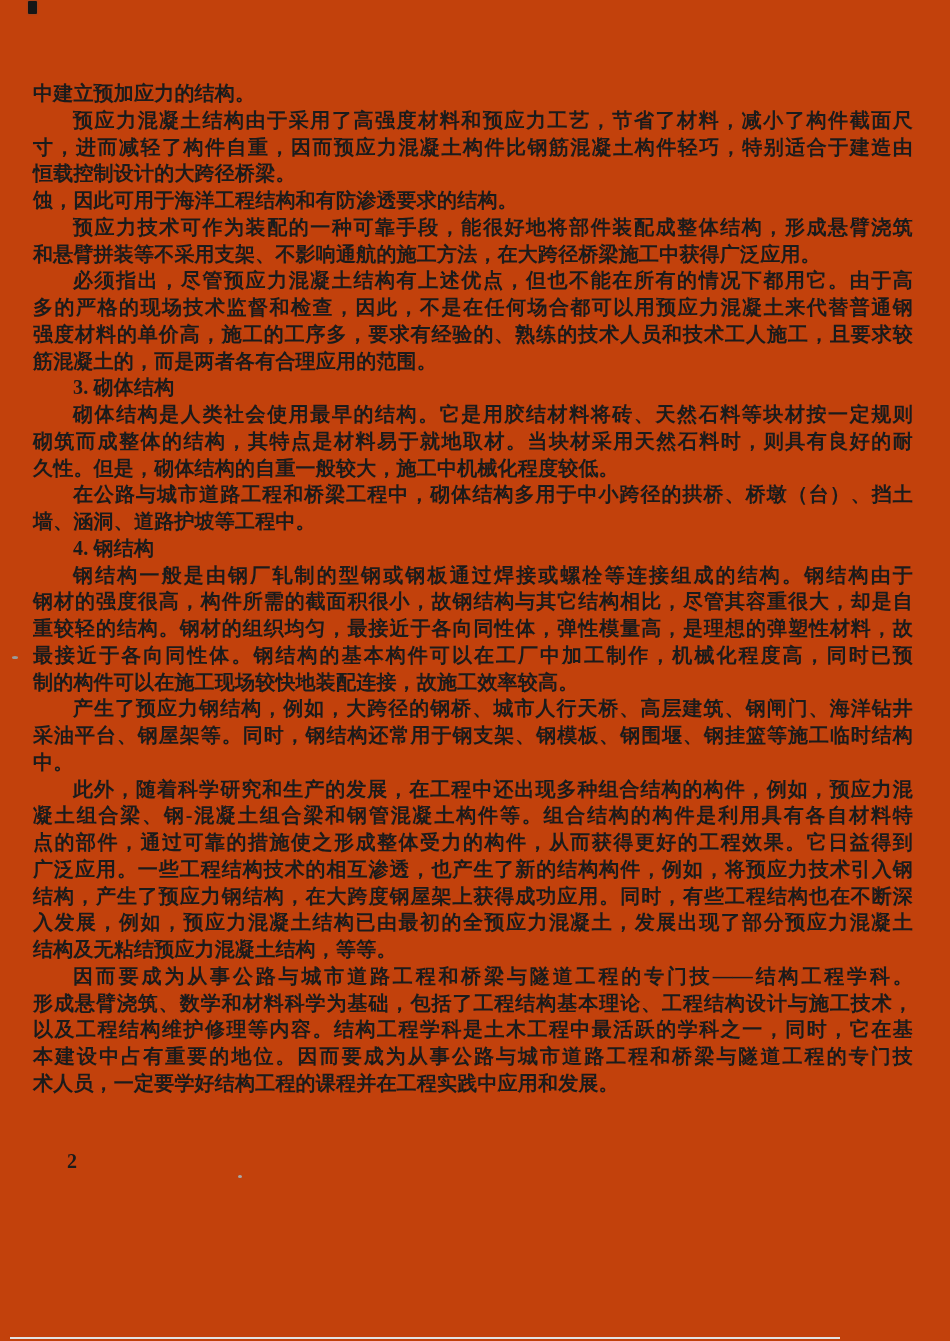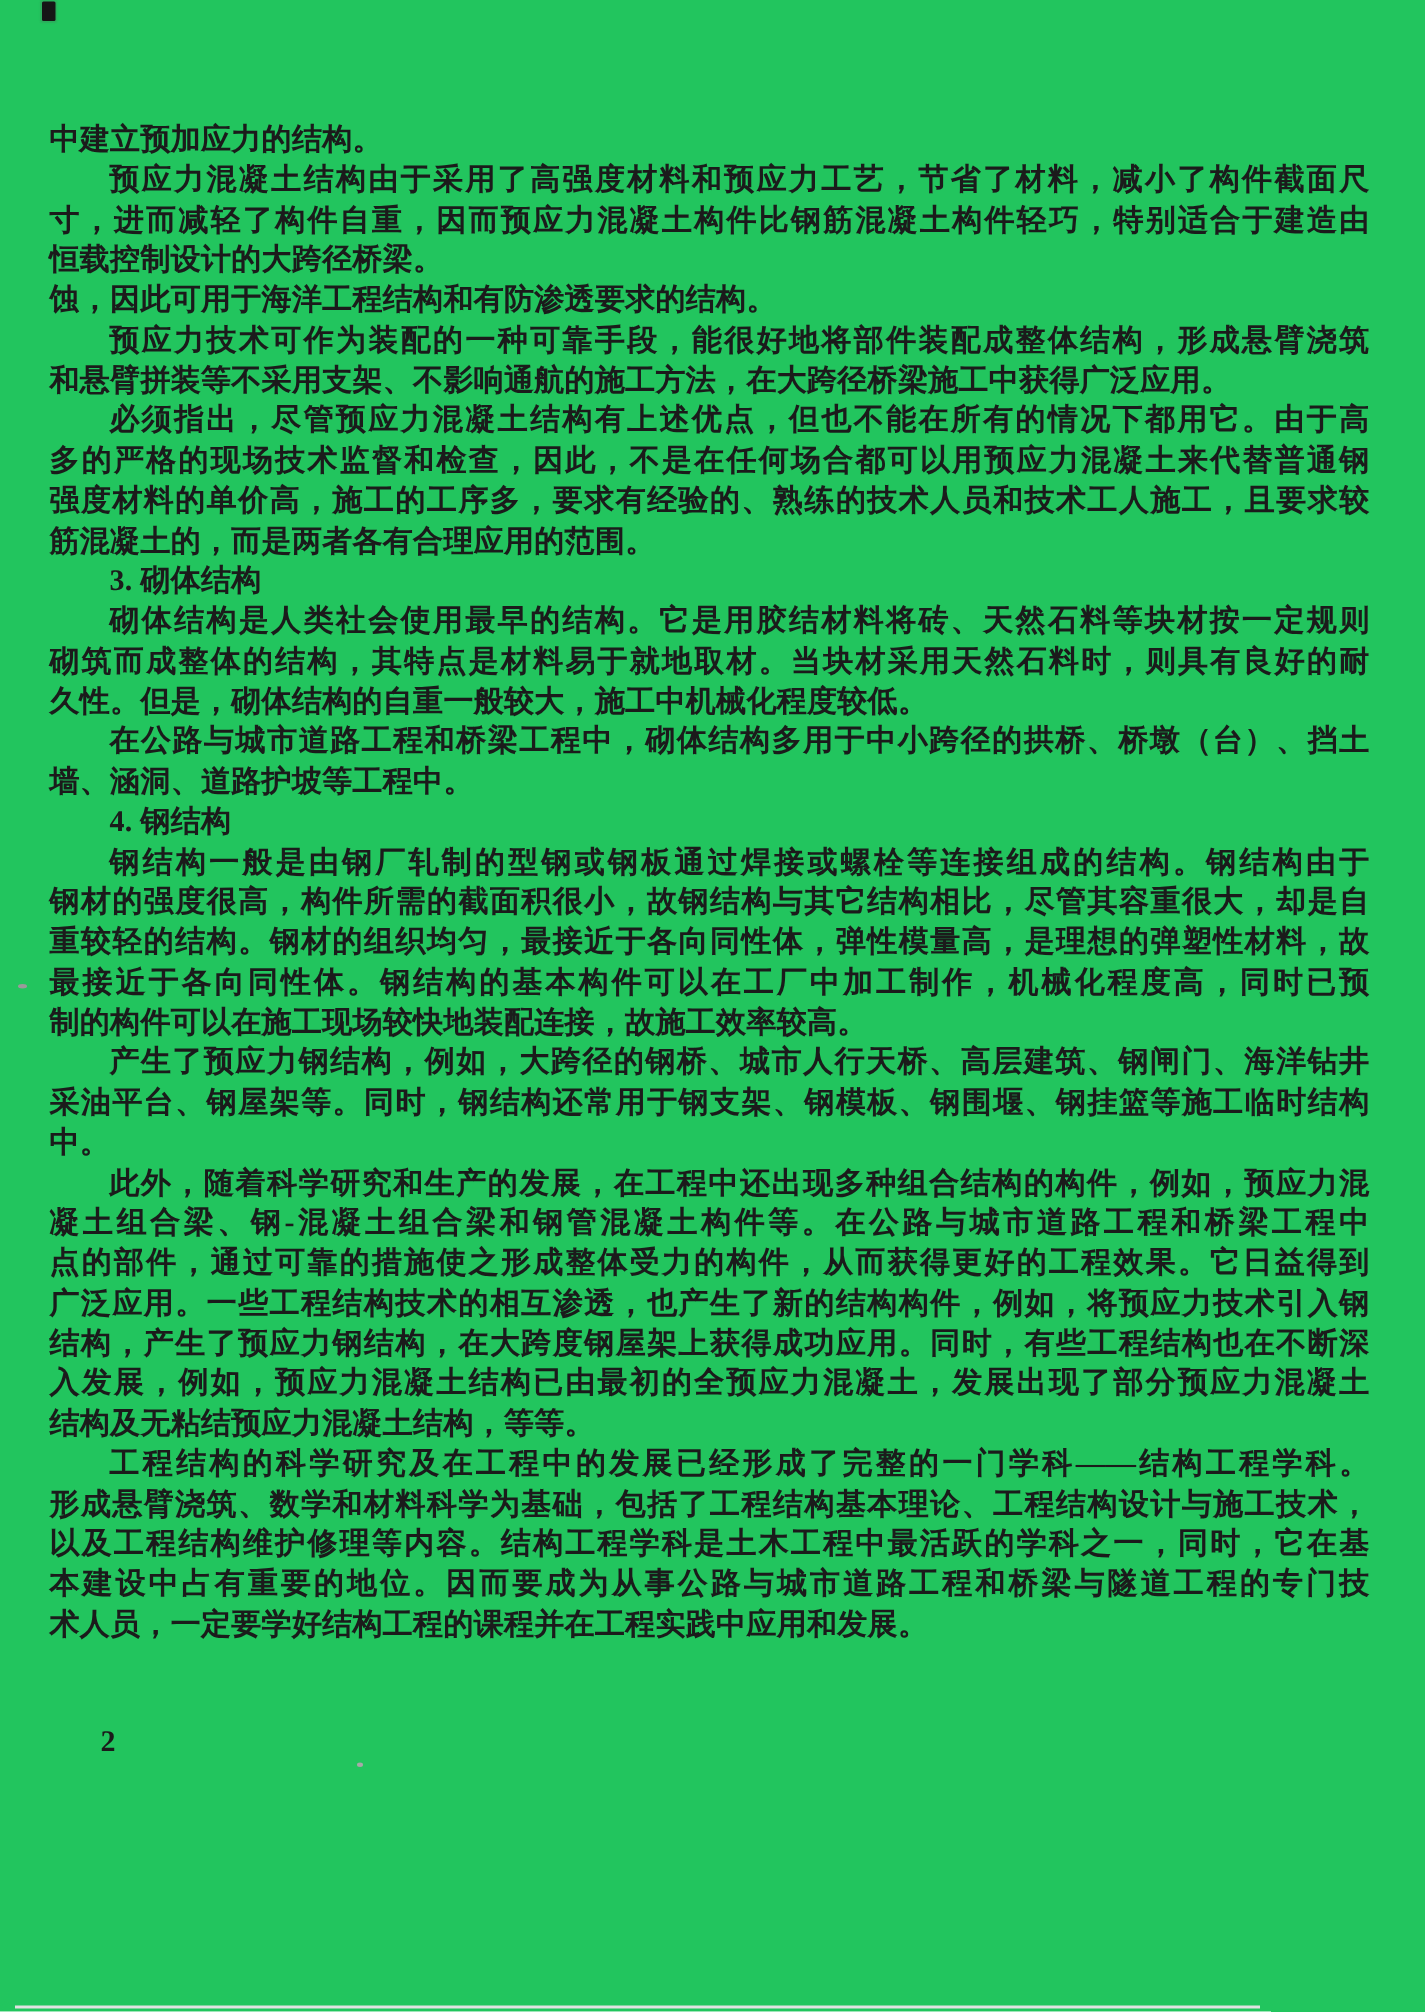--- a/index.html
+++ b/index.html
@@ -1,20 +1,20 @@
 <!DOCTYPE html>
 <html><head>
 <meta charset="utf-8">
 <style>
   html, body { margin: 0; padding: 0; background: #ffffff; }
   .page {
     position: relative;
     width: 950px;
     height: 1341px;
-    background: #22c55e;
+    background: #c2410c;
     overflow: hidden;
     font-family: "Liberation Serif", "DejaVu Serif", serif;
   }
   .text-block {
     position: absolute;
     left: 33px;
     top: 80px;
     width: 880px;
     color: #1b1b1b;
     font-size: 20px;
@@ -93,27 +93,27 @@
       <div class="line ind">4. 钢结构</div>
       <div class="line j ind">钢结构一般是由钢厂轧制的型钢或钢板通过焊接或螺栓等连接组成的结构。钢结构由于</div>
       <div class="line j">钢材的强度很高，构件所需的截面积很小，故钢结构与其它结构相比，尽管其容重很大，却是自</div>
       <div class="line j">重较轻的结构。钢材的组织均匀，最接近于各向同性体，弹性模量高，是理想的弹塑性材料，故</div>
       <div class="line j">最接近于各向同性体。钢结构的基本构件可以在工厂中加工制作，机械化程度高，同时已预</div>
       <div class="line">制的构件可以在施工现场较快地装配连接，故施工效率较高。</div>
       <div class="line j ind">产生了预应力钢结构，例如，大跨径的钢桥、城市人行天桥、高层建筑、钢闸门、海洋钻井</div>
       <div class="line j">采油平台、钢屋架等。同时，钢结构还常用于钢支架、钢模板、钢围堰、钢挂篮等施工临时结构</div>
       <div class="line">中。</div>
       <div class="line j ind">此外，随着科学研究和生产的发展，在工程中还出现多种组合结构的构件，例如，预应力混</div>
-      <div class="line j">凝土组合梁、钢-混凝土组合梁和钢管混凝土构件等。在公路与城市道路工程和桥梁工程中</div>
+      <div class="line j">凝土组合梁、钢-混凝土组合梁和钢管混凝土构件等。组合结构的构件是利用具有各自材料特</div>
       <div class="line j">点的部件，通过可靠的措施使之形成整体受力的构件，从而获得更好的工程效果。它日益得到</div>
       <div class="line j">广泛应用。一些工程结构技术的相互渗透，也产生了新的结构构件，例如，将预应力技术引入钢</div>
       <div class="line j">结构，产生了预应力钢结构，在大跨度钢屋架上获得成功应用。同时，有些工程结构也在不断深</div>
       <div class="line j">入发展，例如，预应力混凝土结构已由最初的全预应力混凝土，发展出现了部分预应力混凝土</div>
       <div class="line">结构及无粘结预应力混凝土结构，等等。</div>
-      <div class="line j ind">工程结构的科学研究及在工程中的发展已经形成了完整的一门学科——结构工程学科。</div>
+      <div class="line j ind">因而要成为从事公路与城市道路工程和桥梁与隧道工程的专门技——结构工程学科。</div>
       <div class="line j">形成悬臂浇筑、数学和材料科学为基础，包括了工程结构基本理论、工程结构设计与施工技术，</div>
       <div class="line j">以及工程结构维护修理等内容。结构工程学科是土木工程中最活跃的学科之一，同时，它在基</div>
       <div class="line j">本建设中占有重要的地位。因而要成为从事公路与城市道路工程和桥梁与隧道工程的专门技</div>
       <div class="line">术人员，一定要学好结构工程的课程并在工程实践中应用和发展。</div>
     </div>
 
   <div class="page-number">2</div>
 </div>
 
 </body></html>

